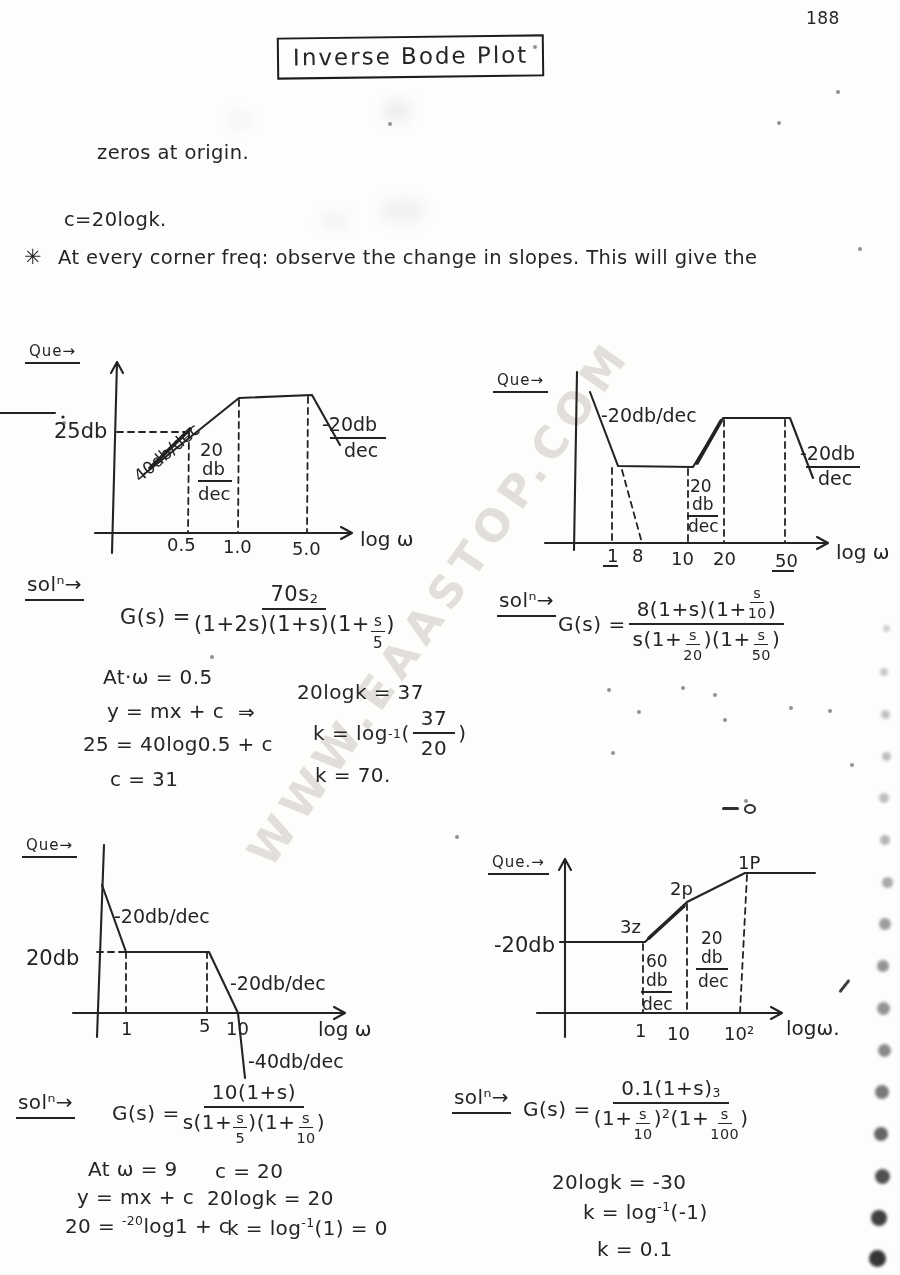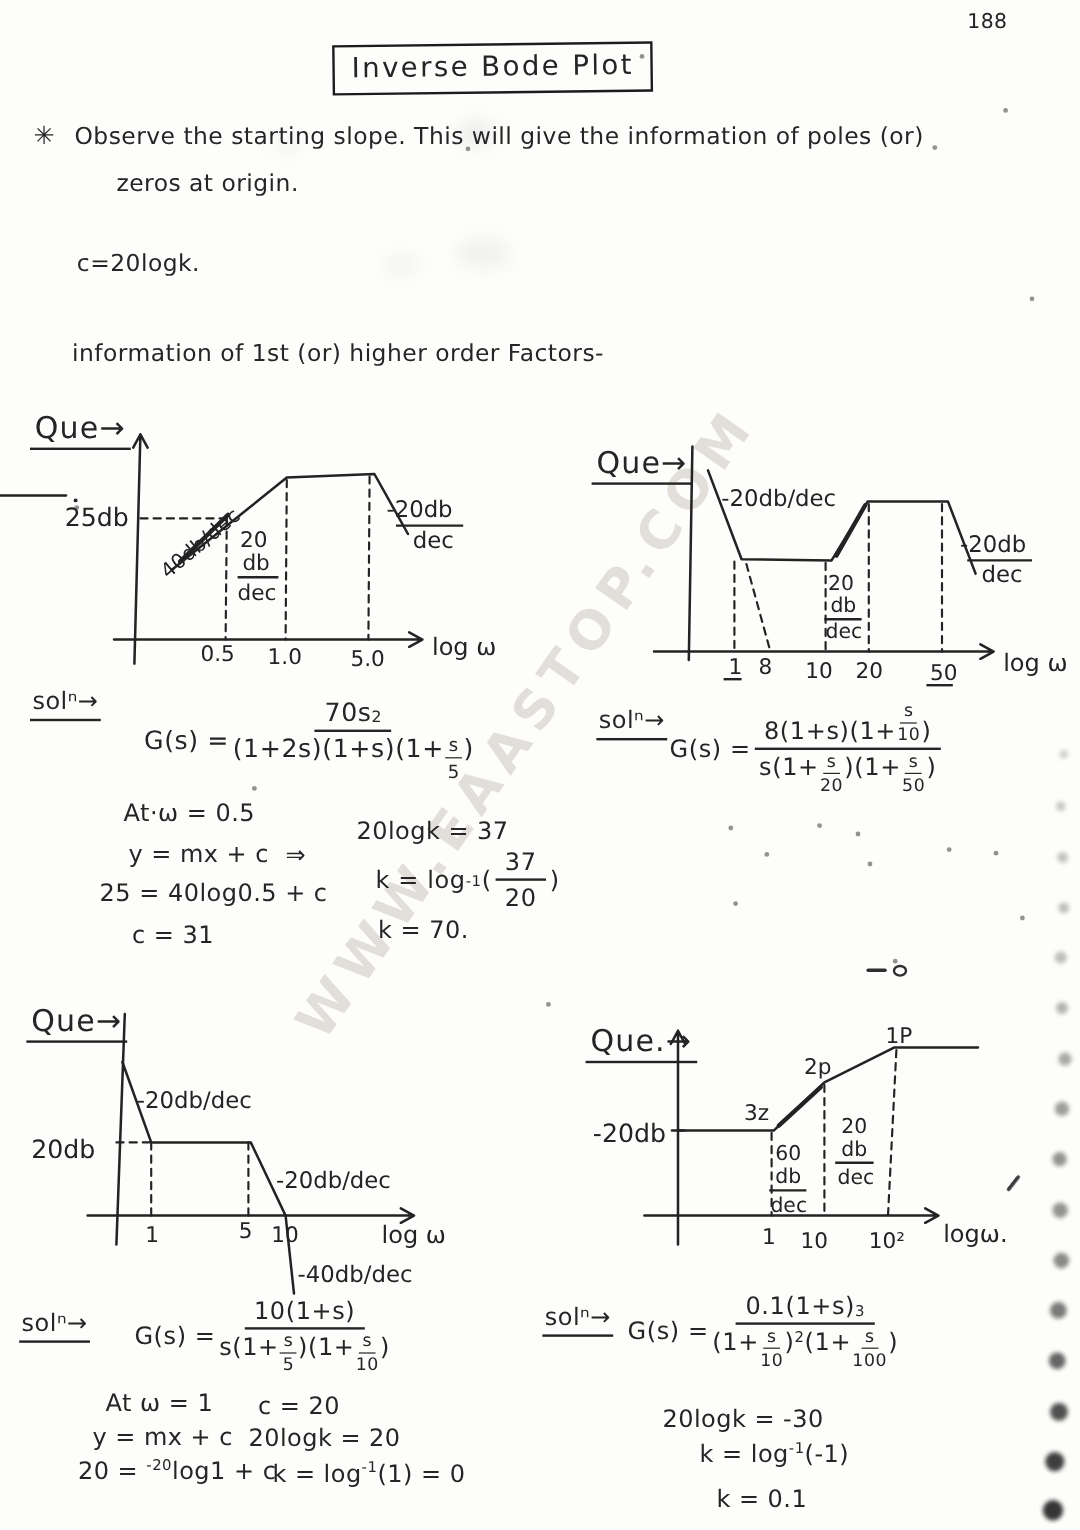--- a/index.html
+++ b/index.html
@@ -4,21 +4,21 @@
 <style>
   html,body{margin:0;padding:0;background:#e8e8e8}
   .page{position:relative;width:900px;height:1275px;margin:0 auto;background:#fdfdfb;
         font-family:"DejaVu Sans",sans-serif;color:#252525;overflow:hidden}
   .abs{position:absolute}
   .hw{letter-spacing:0.4px;white-space:nowrap}
   .pageno{font-size:17px}
   .titlebox{border:2.5px solid #1c1c1c;padding:5px 14px 7px;font-size:23px;transform:rotate(-0.7deg);letter-spacing:2px}
   .note{font-size:19.5px}
   .star{display:inline-block;margin-right:16px;font-size:21px}
-  .quehead{font-size:25px;border-bottom:2px solid #222;padding:0 4px 2px;letter-spacing:1px}
+  .quehead{font-size:15px;border-bottom:2px solid #222;padding:0 4px 2px;letter-spacing:1px}
   .solhead{font-size:20px;border-bottom:2px solid #222;padding:0 2px 3px}
   .eq{display:inline-flex;align-items:center;font-size:21px;white-space:nowrap;letter-spacing:0.5px}
   .frac{display:inline-flex;flex-direction:column;align-items:center;margin:0 3px;text-align:center}
   .frac>.fn{padding:0 8px 2px;border-bottom:2px solid #252525;display:inline-flex;align-items:flex-end;justify-content:center}
   .frac>.fd{padding-top:2px;display:inline-flex;align-items:flex-start;justify-content:center}
   .frac .frac{font-size:0.72em;margin:0 1px}
   .frac .frac>.fn{padding:0 3px 1px;border-bottom-width:1.5px}
   .eq sup,.line sup{font-size:0.62em}
   .line{font-size:20px;white-space:nowrap;letter-spacing:0.4px}
   .watermark{font-size:44px;font-weight:bold;letter-spacing:8px;color:rgba(186,176,167,0.40);
@@ -44,24 +44,23 @@
   <div class="smudge" style="left:380px;top:198px;width:46px;height:26px;opacity:0.10"></div>
   <div class="smudge" style="left:320px;top:212px;width:30px;height:18px;opacity:0.09"></div>
   <div class="smudge" style="left:228px;top:112px;width:22px;height:16px;opacity:0.09"></div>
 
   <div class="abs watermark" style="left:258px;top:835px">WWW.EAASTOP.COM</div>
 
   <div class="abs hw pageno" style="left:806px;top:8px">188</div>
 
   <div class="abs titlebox hw" style="left:277px;top:36px">Inverse Bode Plot</div>
 
-  <div class="abs hw note" style="left:28px;top:101px"><span class="star">✳</span><span>Observe the starting slope. This will give the information of poles (or)</span></div>
   <div class="abs hw note" style="left:97px;top:141px"><span>zeros at origin.</span></div>
   <div class="abs hw note" style="left:64px;top:208px"><span>c=20logk.</span></div>
-  <div class="abs hw note" style="left:60px;top:283px"><span>information of 1st (or) higher order Factors-</span></div>
+  <div class="abs hw note" style="left:24px;top:245px"><span class="star">✳</span><span>At every corner freq: observe the change in slopes. This will give the</span></div>
 
   <div class="abs hw quehead" style="left:25px;top:342px">Que→</div>
   <svg class="abs" style="left:0;top:340px" width="450" height="235" viewBox="0 0 450 235">
     <path class="s" d="M0,73 L55,73"></path>
     <circle cx="63" cy="77" r="1.6" fill="#232323"></circle>
     <path class="s" d="M117,22 L112,213 M117,22 l-6,11 M117,22 l6,11"></path>
     <path class="s" d="M95,193 L352,193 M352,193 l-11,-6 M352,193 l-11,6"></path>
     <path class="s" d="M143,135 L239,58 L312,55 L340,105"></path>
     <path class="sthick" d="M150,128 L190,89"></path>
     <path class="d" d="M117,92 L189,92"></path>
@@ -268,21 +267,21 @@
               <span>s</span>
             </span>
             <span class="fd">
               <span>10</span>
             </span>
           </span>
           <span>)</span>
         </span>
       </span>
     </div>
-  <div class="abs line hw" style="left:88px;top:1157px">At ω = 1</div>
+  <div class="abs line hw" style="left:88px;top:1157px">At ω = 9</div>
   <div class="abs line hw" style="left:215px;top:1159px">c = 20</div>
   <div class="abs line hw" style="left:77px;top:1185px">y = mx + c</div>
   <div class="abs line hw" style="left:207px;top:1186px">20logk = 20</div>
   <div class="abs line hw" style="left:65px;top:1213px"><span>20 = </span><sup>-20</sup><span>log1 + c</span></div>
   <div class="abs line hw" style="left:227px;top:1215px"><span>k = log</span><sup>-1</sup><span>(1) = 0</span></div>
 
   <div class="abs hw solhead" style="left:452px;top:1085px">solⁿ→</div>
   <div class="abs eq hw" style="left:523px;top:1076px;font-size:20px">
       <span>G(s) = </span>
       <span class="frac">

